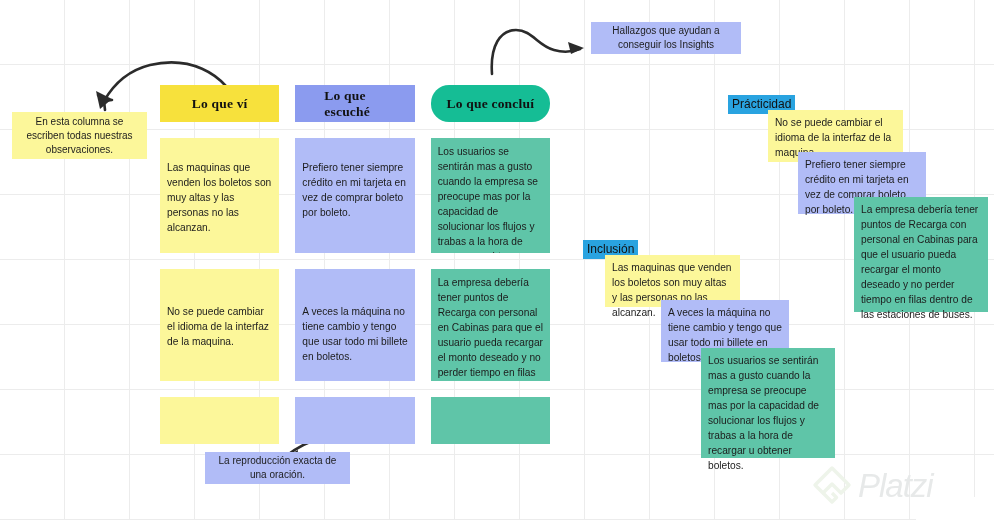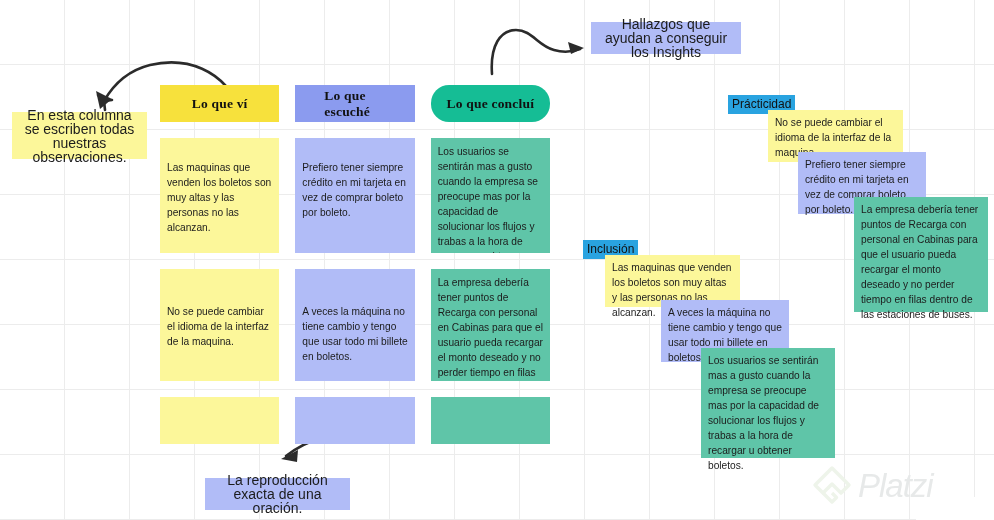--- a/index.html
+++ b/index.html
@@ -45,21 +45,21 @@
     padding:6px 7px 0 7px;
   }
   .cell.mid .cell-txt{padding-top:22px;}
   .cell.midb .cell-txt{padding-top:35px;}
 
   
   .note{
     font-size:10.2px;line-height:15px;color:#1c1c1c;
     padding:5px 7px;box-sizing:border-box;
   }
-  .note-center{text-align:center;font-size:14px;line-height:14px;}
+  .note-center{text-align:center;font-size:10px;line-height:14px;}
   .n-yellow{background:#fcf79a;}
   .n-blue{background:#b1bcf7;}
   .n-green{background:#5fc5a8;}
 
   
   .clabel{
     background:#29a3e0;color:#111;font-size:12px;line-height:16px;
     padding:1px 4px 2px 4px;display:inline-block;white-space:nowrap;
   }
 
@@ -139,21 +139,21 @@
   </div>
 
   <div class="abs note n-yellow note-center" style="left:12px;top:112px;width:135px;height:47px;display:flex;align-items:center;justify-content:center;">
     <span>En esta columna se escriben todas nuestras observaciones.</span>
   </div>
 
   <div class="abs note n-blue note-center" style="left:591px;top:22px;width:150px;height:32px;display:flex;align-items:center;justify-content:center;">
     <span>Hallazgos que ayudan a conseguir los Insights</span>
   </div>
 
-  <div class="abs note n-blue note-center" style="left:205px;top:478px;width:145px;height:32px;display:flex;align-items:center;justify-content:center;">
+  <div class="abs note n-blue note-center" style="left:205px;top:452px;width:145px;height:32px;display:flex;align-items:center;justify-content:center;">
     <span>La reproducción exacta de una oración.</span>
   </div>
 
   <div class="abs" style="left:0;top:0;width:994px;height:520px;pointer-events:none;">
 
     <div class="abs clabel" style="left:728px;top:95px;pointer-events:auto;">Prácticidad</div>
 
     <div class="abs note n-yellow" style="left:768px;top:110px;width:135px;height:52px;pointer-events:auto;">No se puede cambiar el idioma de la interfaz de la maquina.</div>
 
     <div class="abs note n-blue" style="left:798px;top:152px;width:128px;height:62px;pointer-events:auto;">Prefiero tener siempre crédito en mi tarjeta en vez de comprar boleto por boleto.</div>

